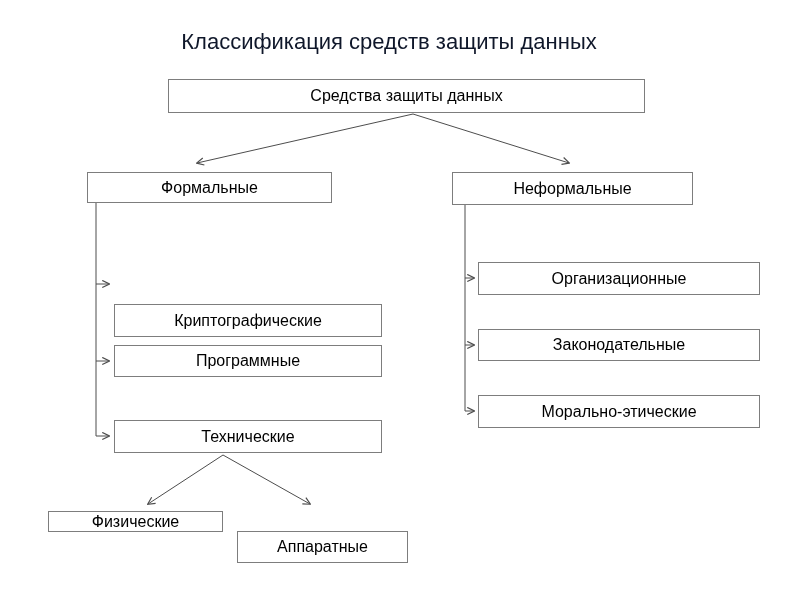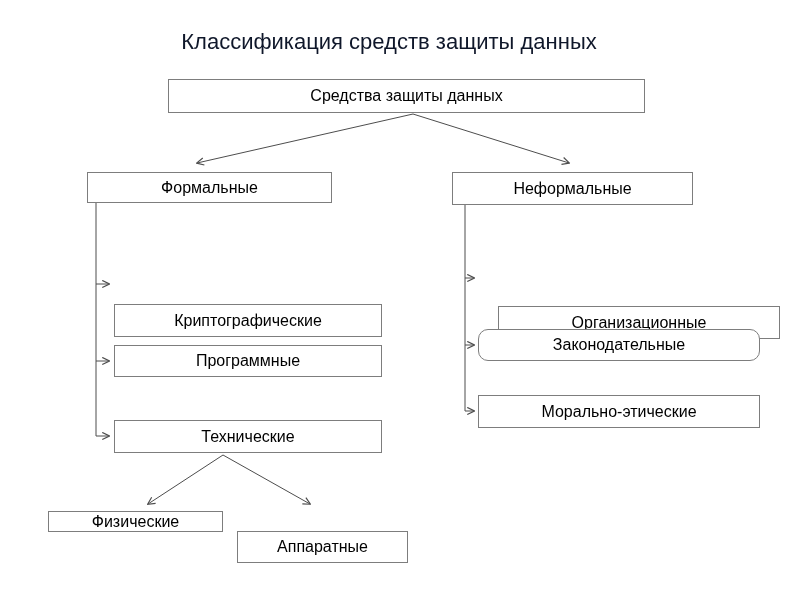--- a/index.html
+++ b/index.html
@@ -76,17 +76,17 @@
   <line x1="223" y1="455" x2="148" y2="504" marker-end="url(#arrowhead)"></line>
   <line x1="223" y1="455" x2="310" y2="504" marker-end="url(#arrowhead)"></line>
 </svg>
 
 <div class="node" style="left:168px; top:79px;  width:477px; height:34px;">Средства защиты данных</div>
 <div class="node" style="left:87px;  top:172px; width:245px; height:31px;">Формальные</div>
 <div class="node" style="left:452px; top:172px; width:241px; height:33px;">Неформальные</div>
 <div class="node" style="left:114px; top:268px; width:268px; height:33px;margin-top:36px;">Криптографические</div>
 <div class="node" style="left:114px; top:345px; width:268px; height:32px;">Программные</div>
 <div class="node" style="left:114px; top:420px; width:268px; height:33px;">Технические</div>
-<div class="node" style="left:498px; top:262px; width:282px; height:33px;margin-top:44px;">Организационные</div>
-<div class="node" style="left:478px; top:329px; width:282px; height:32px;border-radius:10px;">Законодательные</div>
+<div class="node" style="left:478px; top:262px; width:282px; height:33px;">Организационные</div>
+<div class="node" style="left:478px; top:329px; width:282px; height:32px;">Законодательные</div>
 <div class="node" style="left:478px; top:395px; width:282px; height:33px;">Морально-этические</div>
 <div class="node" style="left:48px;  top:511px; width:175px; height:21px;">Физические</div>
 <div class="node" style="left:237px; top:511px; width:171px; height:32px;margin-top:20px;">Аппаратные</div>
 
 </body></html>

